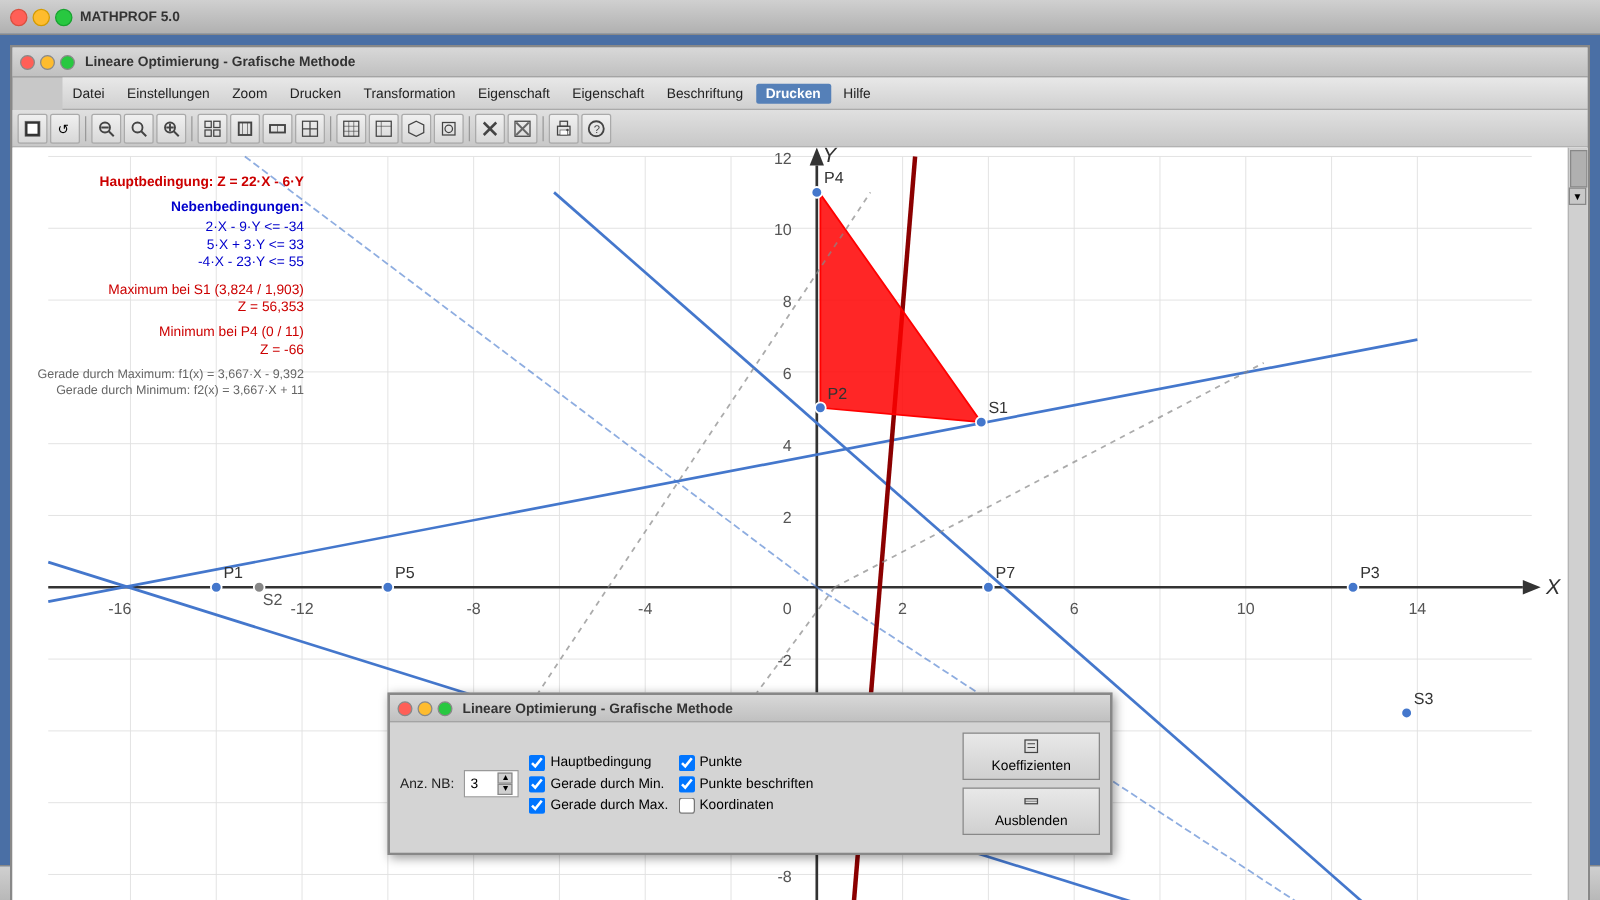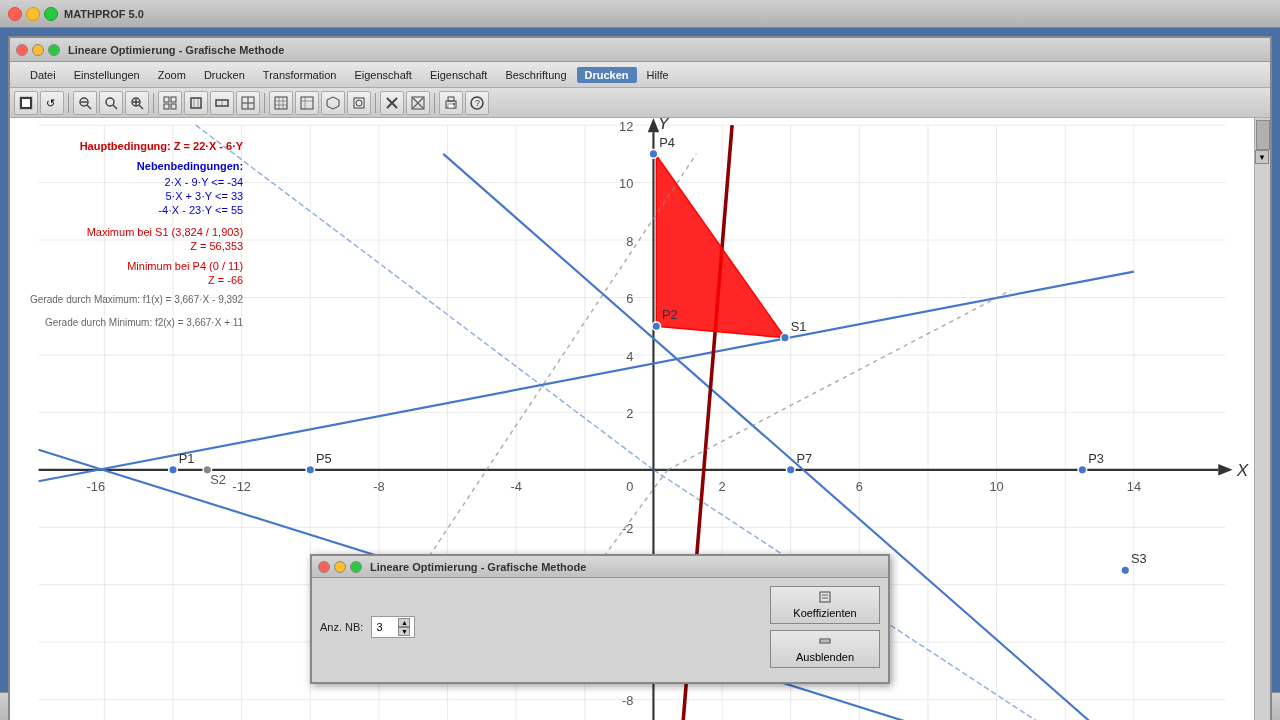--- a/index.html
+++ b/index.html
@@ -73,23 +73,24 @@
     .inner-title {
       font-size: 11px; color: #333; font-weight: bold; margin-left: 4px;
     }
 
     
     .menubar {
       background: linear-gradient(to bottom, #e8e8e8, #d0d0d0);
       height: 26px;
       display: flex;
       align-items: center;
-      padding: 0 12px;
+      padding: 0 0;
       gap: 2px;
       border-bottom: 1px solid #aaa;
+      margin-left: 40px;
     }
     .menu-item {
       padding: 2px 8px;
       font-size: 11px;
       color: #222;
       cursor: pointer;
       border-radius: 2px;
     }
     .menu-item.active { background: #5580b8; color: white; font-weight: bold; }
 
@@ -568,21 +569,21 @@
         <div class="graph-info">
           <div style="color:#cc0000; font-weight:bold; font-size:11px; margin-bottom:8px;">Hauptbedingung: Z = 22·X - 6·Y</div>
           <div style="color:#0000cc; font-weight:bold; font-size:11px; margin-bottom:4px;">Nebenbedingungen:</div>
           <div style="color:#0000cc; font-size:11px; margin-bottom:2px;">2·X - 9·Y &lt;= -34</div>
           <div style="color:#0000cc; font-size:11px; margin-bottom:2px;">5·X + 3·Y &lt;= 33</div>
           <div style="color:#0000cc; font-size:11px; margin-bottom:10px;">-4·X - 23·Y &lt;= 55</div>
           <div style="color:#cc0000; font-size:11px; margin-bottom:2px;">Maximum bei S1 (3,824 / 1,903)</div>
           <div style="color:#cc0000; font-size:11px; margin-bottom:8px;">Z = 56,353</div>
           <div style="color:#cc0000; font-size:11px; margin-bottom:2px;">Minimum bei P4 (0 / 11)</div>
           <div style="color:#cc0000; font-size:11px; margin-bottom:8px;margin-left:46px;">Z = -66</div>
-          <div style="color:#666; font-size:10px; margin-bottom:12px;">Gerade durch Maximum: f1(x) = 3,667·X - 9,392</div>
+          <div style="color:#666; font-size:10px; margin-bottom:2px;">Gerade durch Maximum: f1(x) = 3,667·X - 9,392</div>
           <div style="color:#666; font-size:10px;">Gerade durch Minimum: f2(x) = 3,667·X + 11</div>
         </div>
       </div>
 
       <div class="side-scrollbar">
         <div style="width:14px; height:30px; background:#b0b0b0; margin:0 1px; border:1px solid #888; margin-top:2px;"></div>
         <div style="width:14px; height:14px; background:#c8c8c8; border:1px solid #888; display:flex;align-items:center;justify-content:center;font-size:8px;">▼</div>
       </div>
     </div>
 
@@ -600,21 +601,49 @@
 
         <span class="dialog-label">Anz. NB:</span>
         <div class="dialog-input-group">
           <input class="dialog-input" type="text" value="3" style="">
           <div class="dialog-spinner">
             <div class="spinner-btn">▲</div>
             <div class="spinner-btn">▼</div>
           </div>
         </div>
 
-
+        <div class="checkbox-group">
+          <label class="checkbox-item">
+            <input type="checkbox" checked="" style="">
+            <span>Hauptbedingung</span>
+          </label>
+          <label class="checkbox-item">
+            <input type="checkbox" checked="" style="">
+            <span>Gerade durch Min.</span>
+          </label>
+          <label class="checkbox-item">
+            <input type="checkbox" checked="" style="">
+            <span>Gerade durch Max.</span>
+          </label>
+        </div>
+
+        <div class="checkbox-group">
+          <label class="checkbox-item">
+            <input type="checkbox" checked="" style="">
+            <span>Punkte</span>
+          </label>
+          <label class="checkbox-item">
+            <input type="checkbox" checked="" style="">
+            <span>Punkte beschriften</span>
+          </label>
+          <label class="checkbox-item">
+            <input type="checkbox" style="">
+            <span>Koordinaten</span>
+          </label>
+        </div>
 
         <div class="dialog-buttons">
           <button class="dialog-btn">
             <svg width="12" height="12" viewBox="0 0 12 12">
                 <rect x="1" y="1" width="10" height="10" fill="none" stroke="#444" stroke-width="1"></rect>
                 <line x1="3" y1="4" x2="9" y2="4" stroke="#444" stroke-width="0.8"></line>
                 <line x1="3" y1="7" x2="9" y2="7" stroke="#444" stroke-width="0.8"></line>
               </svg>
             <span>Koeffizienten</span>
           </button>

